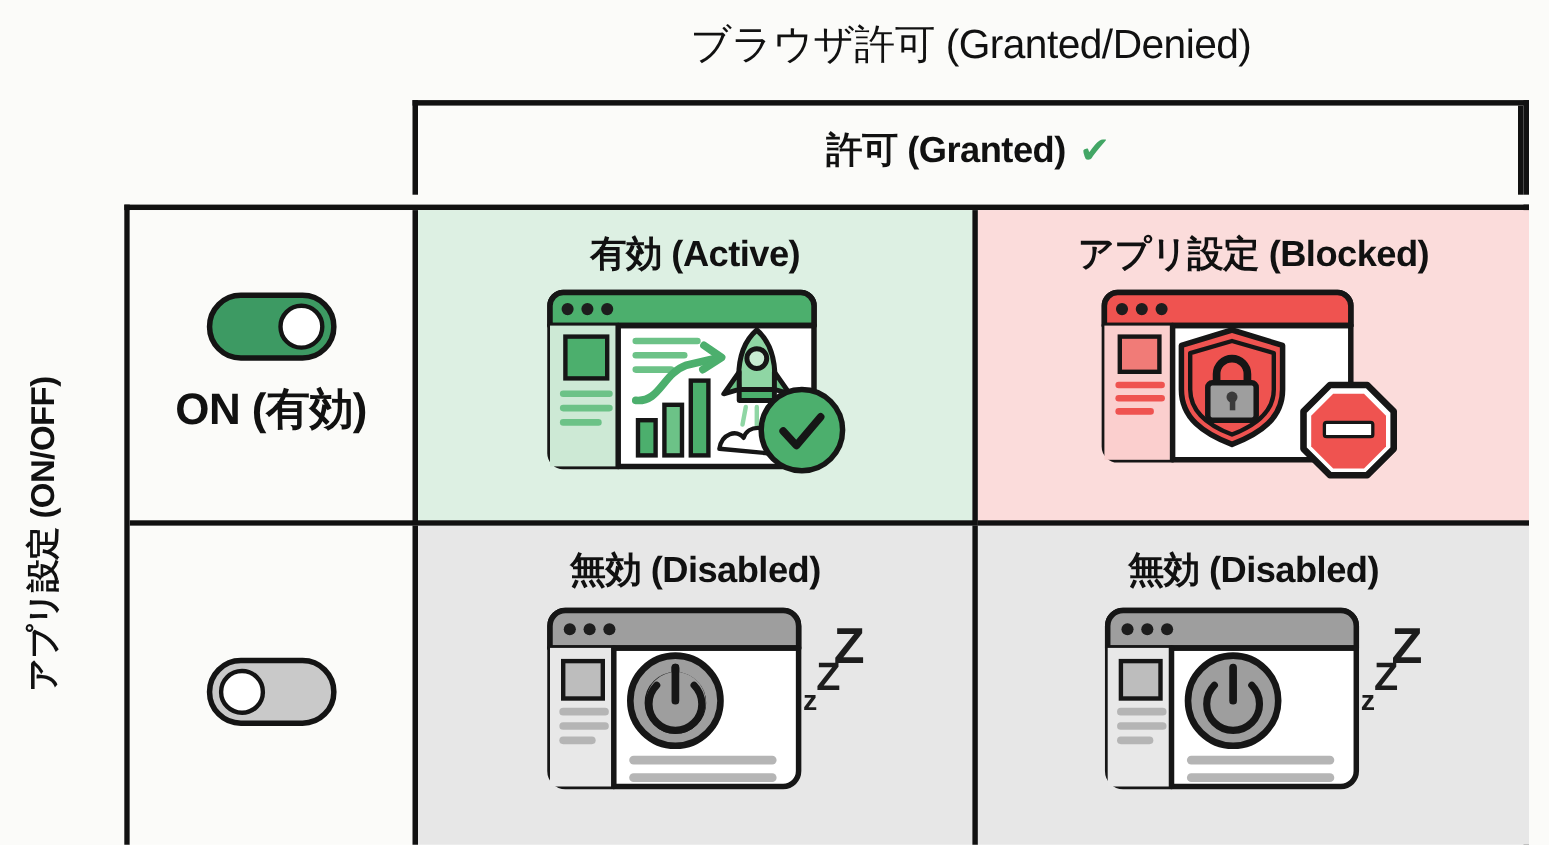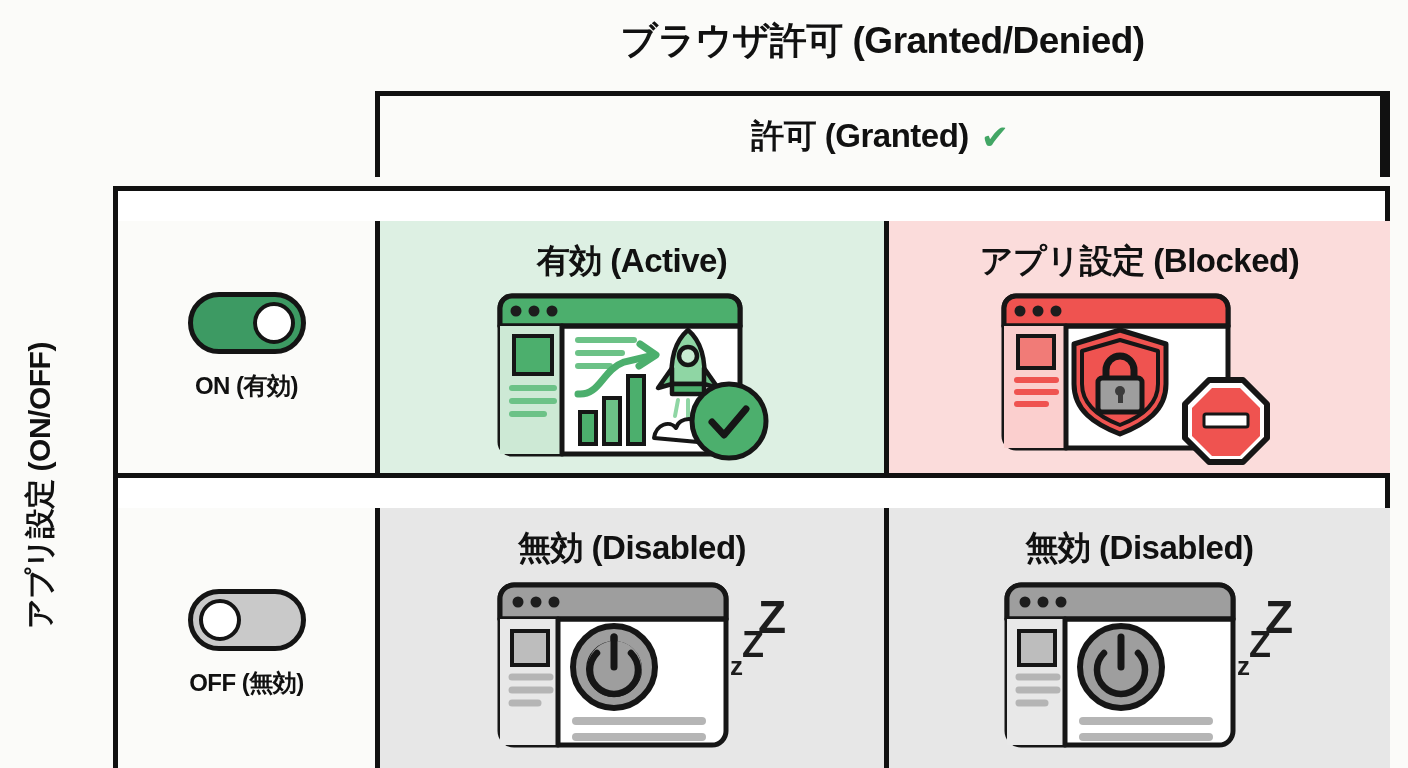--- a/index.html
+++ b/index.html
@@ -17,21 +17,21 @@
   }
 
   
   #top-title {
     position: absolute;
     left: 375px;
     top: 16px;
     width: 1015px;
     text-align: center;
     font-size: 37px;
-    font-weight: bold;
+    font-weight: normal;
     letter-spacing: -0.5px;
     color: #111111;
   }
 
   
   #vertical-axis-label {
     position: absolute;
     left: -220px;
     top: 465px;
     width: 520px;
@@ -87,36 +87,35 @@
     grid-template-columns: 262px 509px 501px;
     grid-template-rows: 287px 301px;
     background: #ffffff;
   }
   .cellbox {
     position: relative;
     box-sizing: border-box;
     border-right: 5px solid #111111;
     border-bottom: 5px solid #111111;
     overflow: hidden;
-    margin-top: 30px;
   }
   .cellbox.last-col { border-right: none; }
   .cellbox.last-row { border-bottom: none; }
 
   
   .row-label-cell {
     display: flex;
     flex-direction: column;
     align-items: center;
     justify-content: center;
     gap: 16px;
     background: #fbfbf9;
   }
   .row-label-text {
-    font-size: 24px;
+    font-size: 40px;
     font-weight: bold;
     letter-spacing: -0.5px;
   }
 
   
   .toggle {
     position: relative;
     width: 118px;
     height: 62px;
     border-radius: 31px;
@@ -280,21 +279,20 @@
           <rect x="214" y="126" width="44" height="13" rx="2" fill="#ffffff" stroke="#161616" stroke-width="3"></rect>
         </g>
       </svg>
     </div>
   </div>
 
   <div class="cellbox row-label-cell last-row">
     <div class="toggle off">
       <div class="knob"></div>
     </div>
-    <div class="row-label-text">OFF (無効)</div>
   </div>
 
   <div class="cellbox content-cell cell-bg-gray last-row">
     <div class="cell-title">無効 (Disabled)</div>
     <div class="cell-art">
       <svg width="305" height="190" viewBox="0 0 305 190" aria-hidden="true">
         <g stroke="#161616" stroke-width="5" stroke-linejoin="round" stroke-linecap="round" fill="none">
           <rect x="20" y="10" width="226" height="160" rx="14" fill="#ffffff"></rect>
           <path d="M20 24 a14 14 0 0 1 14 -14 h198 a14 14 0 0 1 14 14 v20 h-226 z" fill="#9e9e9e"></path>
           <line x1="20" y1="44" x2="246" y2="44"></line>

